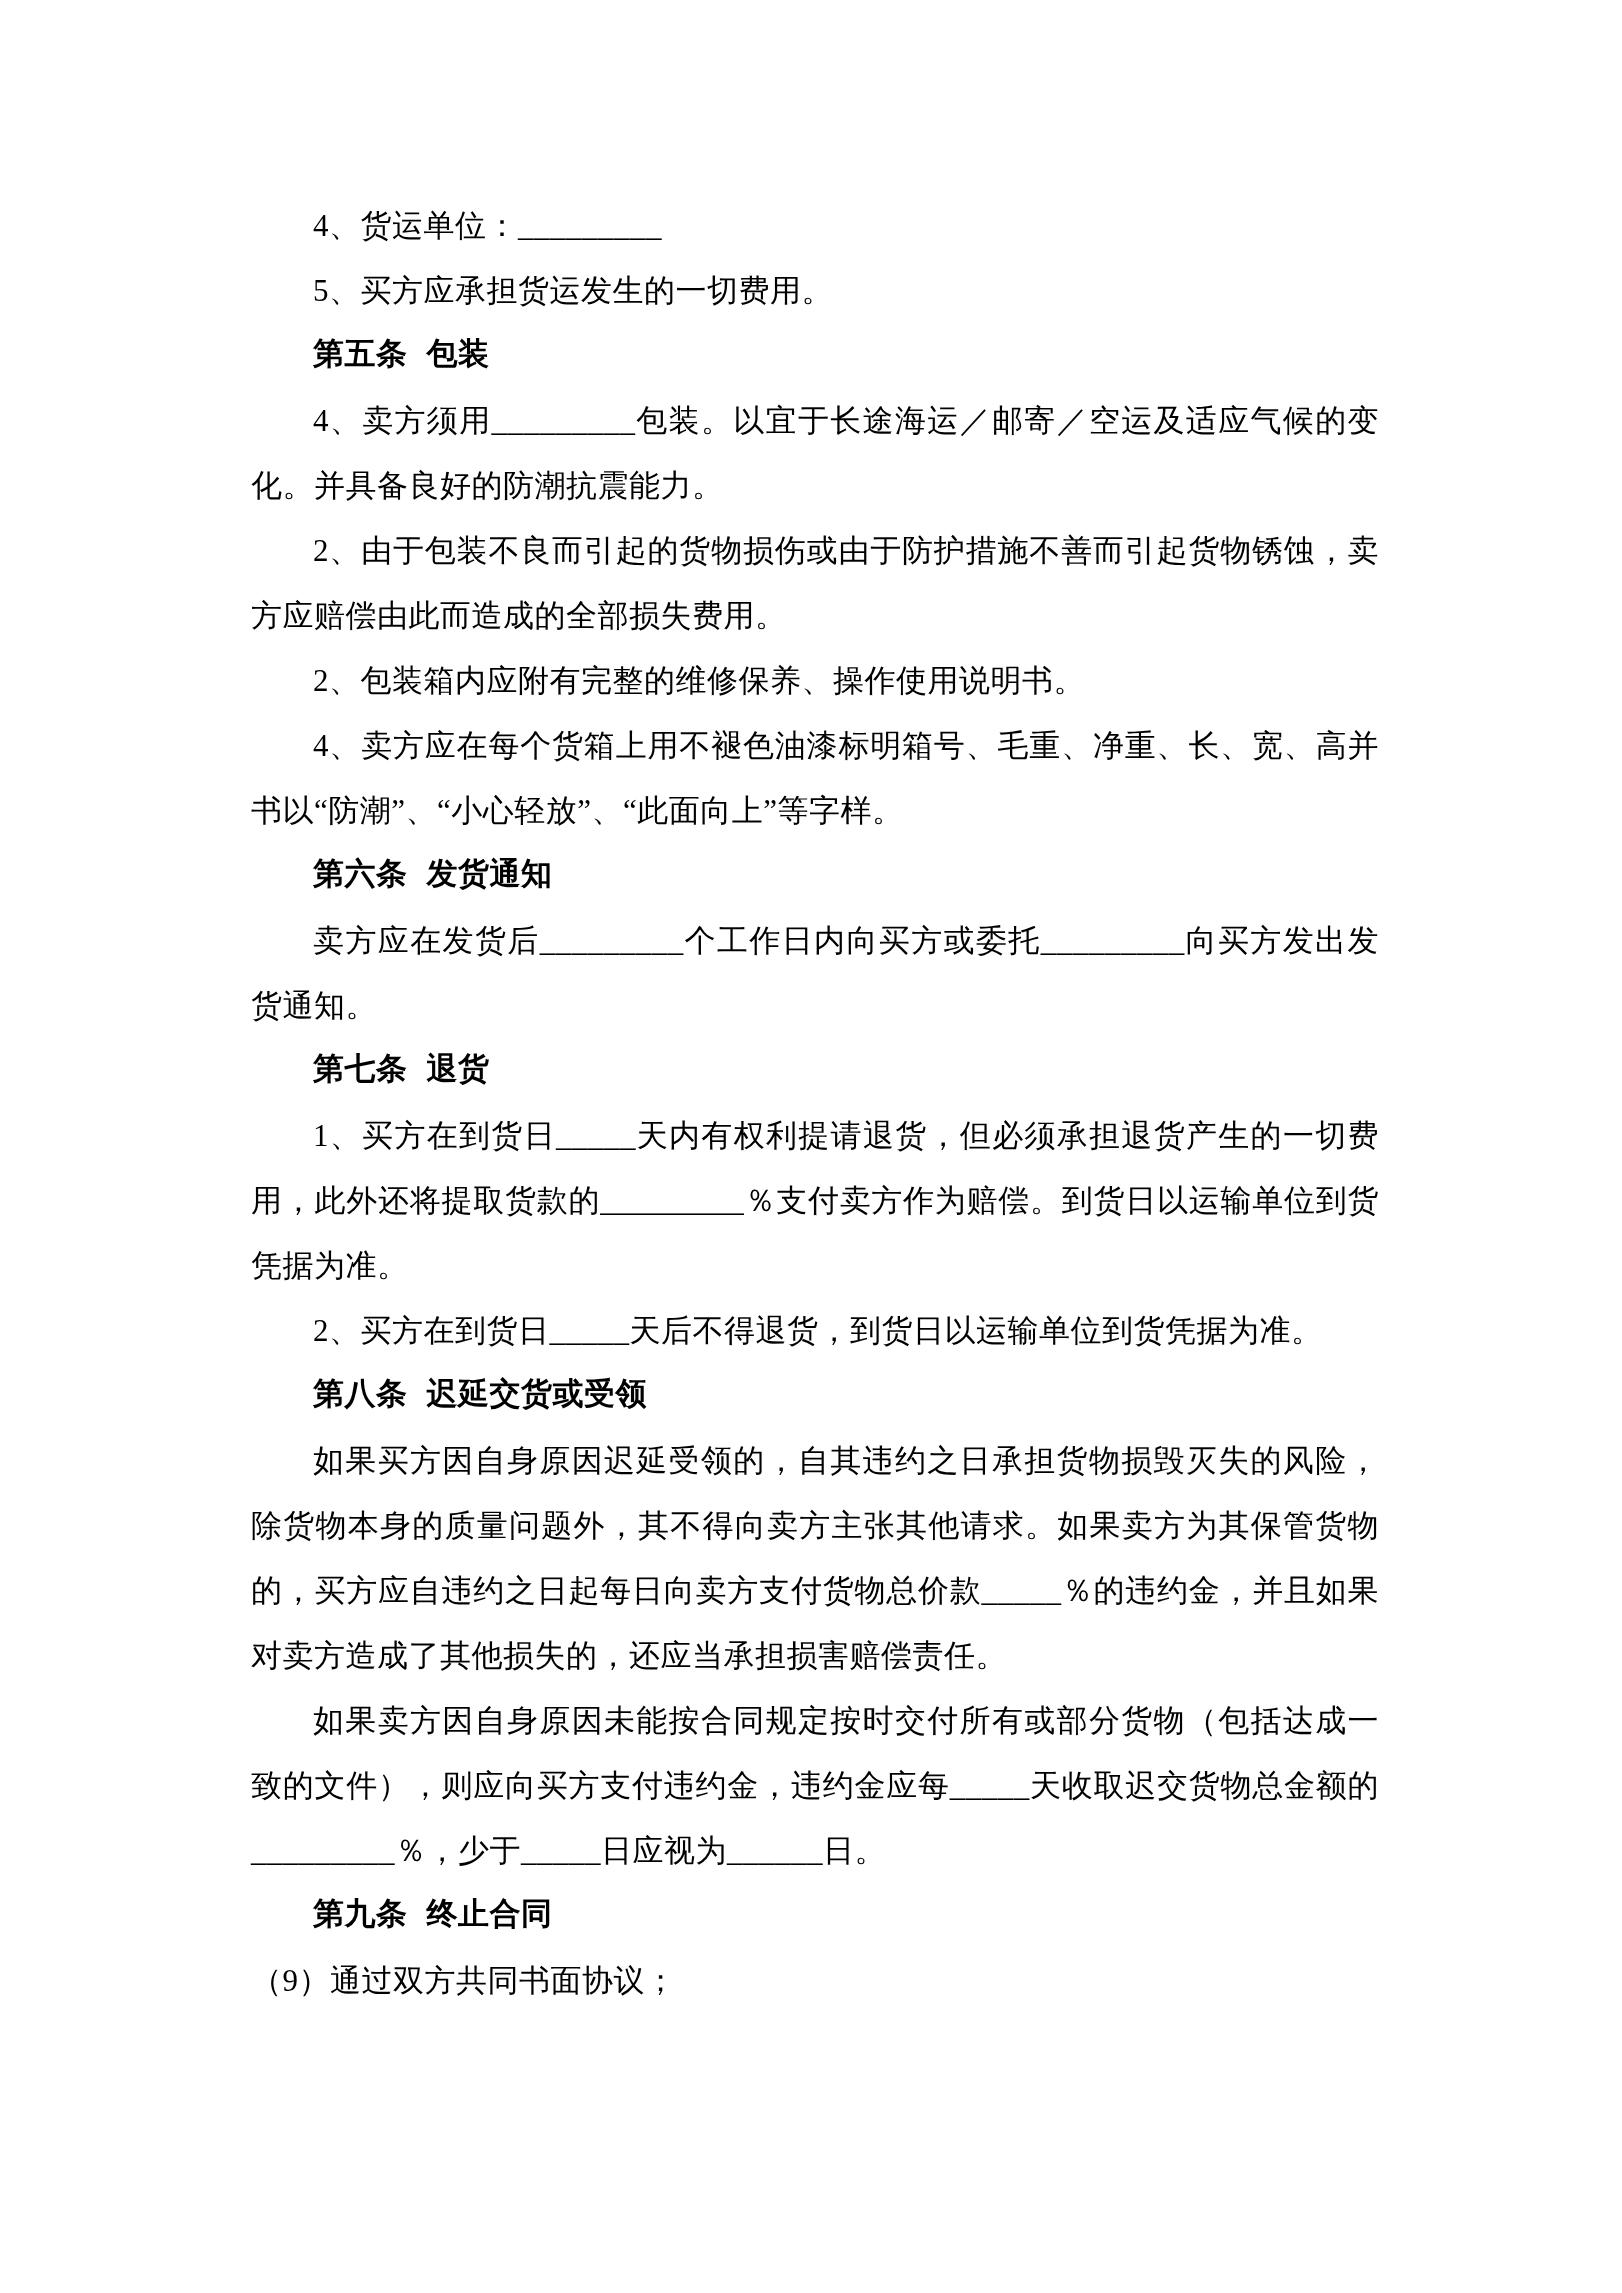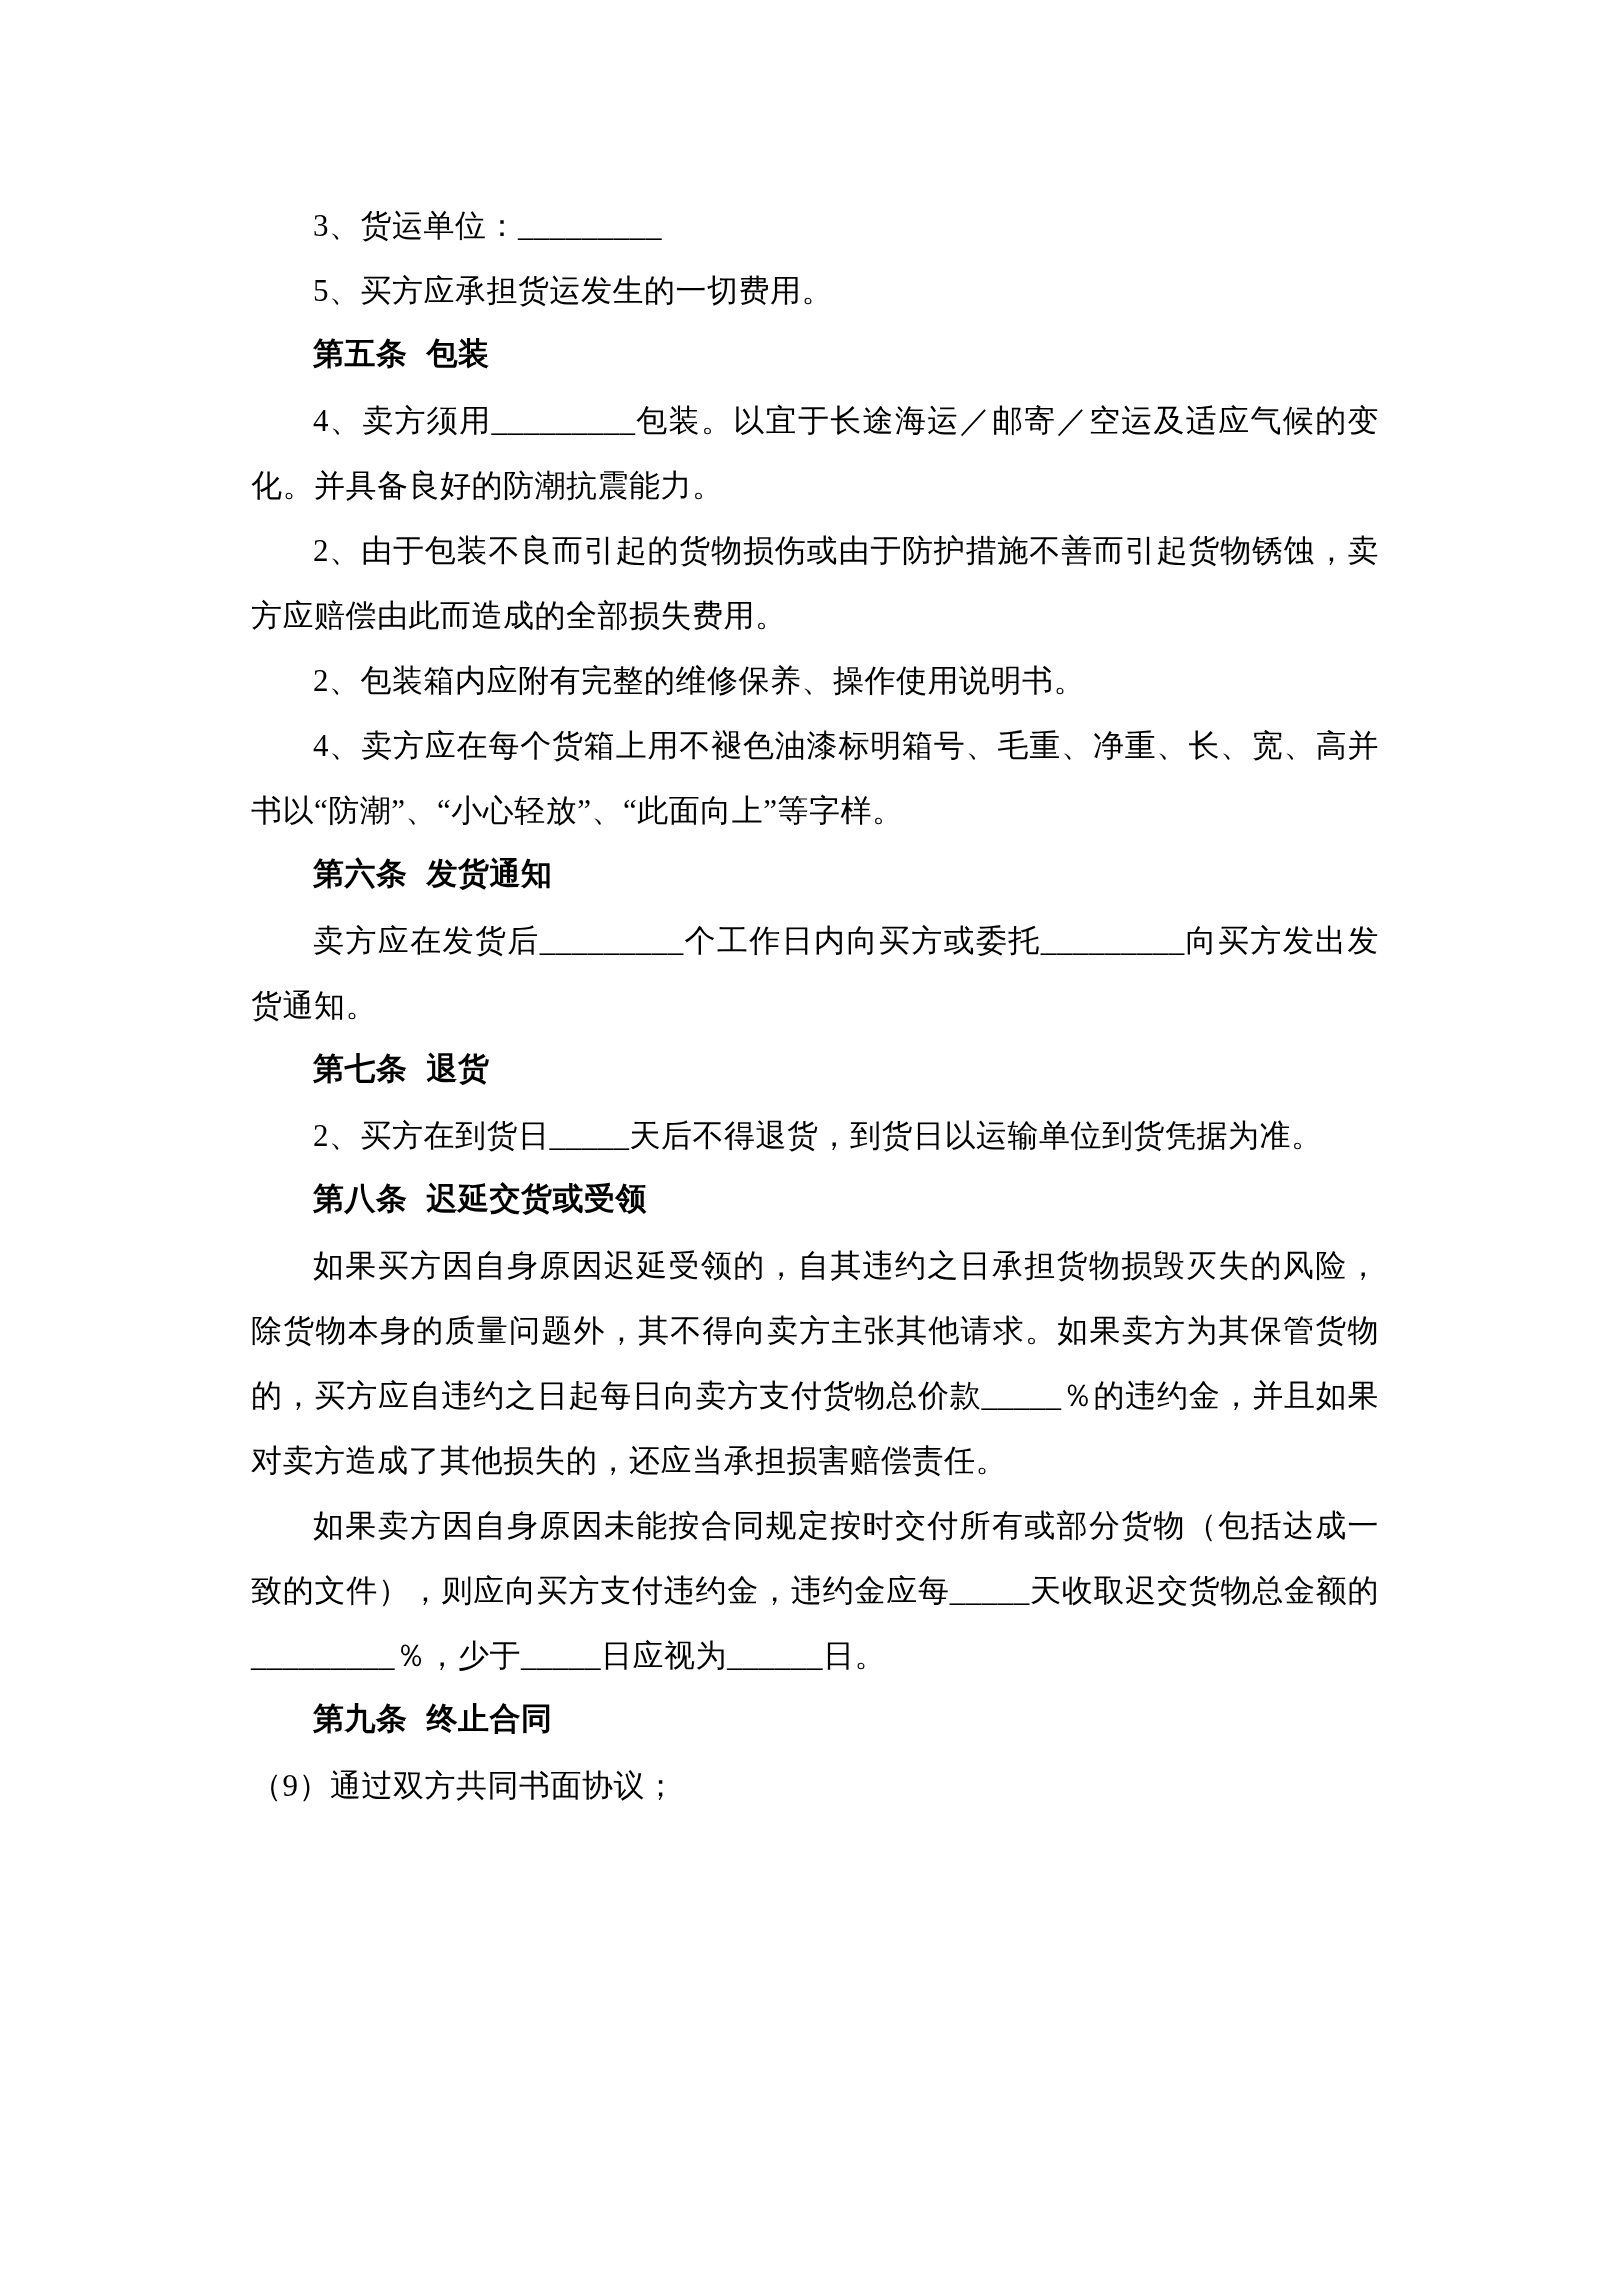--- a/index.html
+++ b/index.html
@@ -33,30 +33,31 @@
       font-weight: bold;
       text-indent: 62px;
       font-family: Liberation Mono, monospace;
     }
   </style>
 </head>
 <body>
 
 <div class="page">
   <div class="doc">
-    <p class="indent">3、货运单位：_________</p>
+    <p class="indent">4、货运单位：_________</p>
     <p class="indent">5、买方应承担货运发生的一切费用。</p>
     <p class="heading">第五条 包装</p>
     <p class="indent">4、卖方须用_________包装。以宜于长途海运／邮寄／空运及适应气候的变化。并具备良好的防潮抗震能力。</p>
     <p class="indent">2、由于包装不良而引起的货物损伤或由于防护措施不善而引起货物锈蚀，卖方应赔偿由此而造成的全部损失费用。</p>
     <p class="indent">2、包装箱内应附有完整的维修保养、操作使用说明书。</p>
     <p class="indent">4、卖方应在每个货箱上用不褪色油漆标明箱号、毛重、净重、长、宽、高并书以“防潮”、“小心轻放”、“此面向上”等字样。</p>
     <p class="heading">第六条 发货通知</p>
     <p class="indent">卖方应在发货后_________个工作日内向买方或委托_________向买方发出发货通知。</p>
     <p class="heading">第七条 退货</p>
+    <p class="indent">1、买方在到货日_____天内有权利提请退货，但必须承担退货产生的一切费用，此外还将提取货款的_________％支付卖方作为赔偿。到货日以运输单位到货凭据为准。</p>
     <p class="indent">2、买方在到货日_____天后不得退货，到货日以运输单位到货凭据为准。</p>
     <p class="heading">第八条 迟延交货或受领</p>
     <p class="indent">如果买方因自身原因迟延受领的，自其违约之日承担货物损毁灭失的风险，除货物本身的质量问题外，其不得向卖方主张其他请求。如果卖方为其保管货物的，买方应自违约之日起每日向卖方支付货物总价款_____％的违约金，并且如果对卖方造成了其他损失的，还应当承担损害赔偿责任。</p>
     <p class="indent">如果卖方因自身原因未能按合同规定按时交付所有或部分货物（包括达成一致的文件），则应向买方支付违约金，违约金应每_____天收取迟交货物总金额的_________％，少于_____日应视为______日。</p>
     <p class="heading">第九条 终止合同</p>
     <p>（9）通过双方共同书面协议；</p>
   </div>
 </div>
 
 

